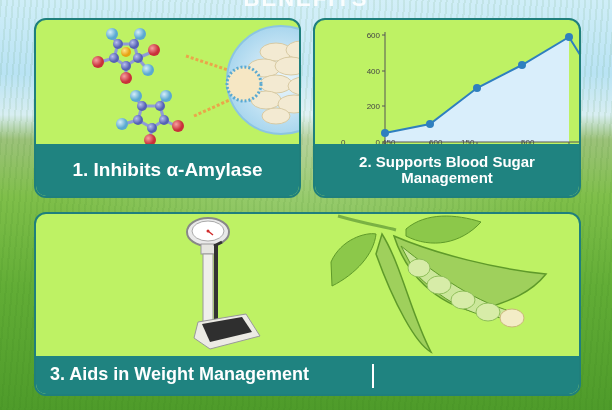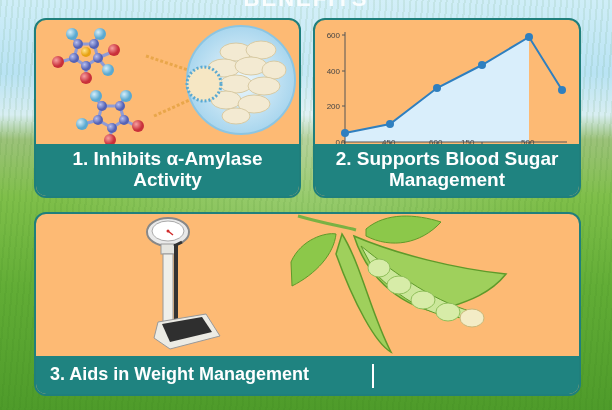--- a/index.html
+++ b/index.html
@@ -3,26 +3,26 @@
 <meta charset="utf-8">
 <style>
   html,body{margin:0;padding:0;}
   body{width:612px;height:410px;overflow:hidden;position:relative;font-family:"Liberation Sans","DejaVu Sans",sans-serif;
     background:linear-gradient(180deg,#cfeef8 0%,#b9e3f4 18%,#d8eef2 28%,#9cc27a 34%,#7fbf4a 48%,#62ad36 70%,#4e9b2a 100%);}
   .grass-tex{position:absolute;left:0;top:0;width:612px;height:410px;pointer-events:none;
     background:
       repeating-linear-gradient(95deg,rgba(40,110,20,0.08) 0 2px,rgba(0,0,0,0) 2px 6px),
       radial-gradient(ellipse at 50% 35%,rgba(255,255,255,0.25),rgba(255,255,255,0) 60%);}
   .title-banner{position:absolute;left:180px;top:-14px;width:252px;height:20px;color:#ffffff;font-weight:bold;font-size:22px;text-align:center;letter-spacing:2px;opacity:0.9;}
-  .card{position:absolute;background:#fdba74;border:2px solid #1f7f7c;border-radius:12px;overflow:hidden;box-sizing:border-box;}
+  .card{position:absolute;background:#bef264;border:2px solid #1f7f7c;border-radius:12px;overflow:hidden;box-sizing:border-box;padding-left:40px;}
   .card-caption{position:absolute;left:0;right:0;bottom:0;background:#1f8380;color:#ffffff;font-weight:bold;text-align:center;line-height:1.1;display:flex;align-items:center;justify-content:center;}
   #card1{left:34px;top:18px;width:267px;height:180px;}
   #card1 .card-caption{height:52px;font-size:19px;margin-top:24px;}
   #card2{left:313px;top:18px;width:268px;height:180px;}
-  #card2 .card-caption{height:52px;font-size:19px;}
+  #card2 .card-caption{height:52px;font-size:15px;}
   #card3{left:34px;top:212px;width:547px;height:184px;}
   #card3 .card-caption{height:38px;font-size:18px;justify-content:flex-start;}
   .cap-left{position:absolute;left:14px;top:0;height:38px;display:flex;align-items:center;font-size:18px;text-align:right;}
   .cap-divider{position:absolute;left:336px;top:8px;width:2px;height:24px;background:#ffffff;}
   .cap-right{position:absolute;left:350px;top:2px;width:190px;height:34px;font-size:15px;text-align:center;line-height:1.05;display:flex;flex-direction:column;justify-content:center;}
   svg text{font-family:"Liberation Sans","DejaVu Sans",sans-serif;}
 </style>
 </head>
 <body>
 
@@ -119,21 +119,20 @@
         <ellipse cx="190" cy="80" rx="15" ry="9"></ellipse>
           <ellipse cx="218" cy="84" rx="16" ry="9"></ellipse>
         <ellipse cx="200" cy="96" rx="14" ry="8"></ellipse>
       </g>
       <circle cx="168" cy="64" r="17" fill="#f6e7c4" stroke="#5aa9d1" stroke-width="3" stroke-dasharray="2 2"></circle>
     </g>
   </svg>
   <div class="card-caption">
     <div>
       <div>1. Inhibits α-Amylase</div>
-      <div>Activity</div>
     </div>
   </div>
 </div>
 
 <div class="card" id="card2">
   <svg width="264" height="126" viewBox="0 0 264 126">
 
     <polygon points="30,113 75,104 122,68 167,45 214,17 214,122 30,122" fill="#d9eefb"></polygon>
     <line x1="30" y1="12" x2="30" y2="122" stroke="#555" stroke-width="1"></line>
     <line x1="30" y1="122" x2="252" y2="122" stroke="#555" stroke-width="1"></line>

